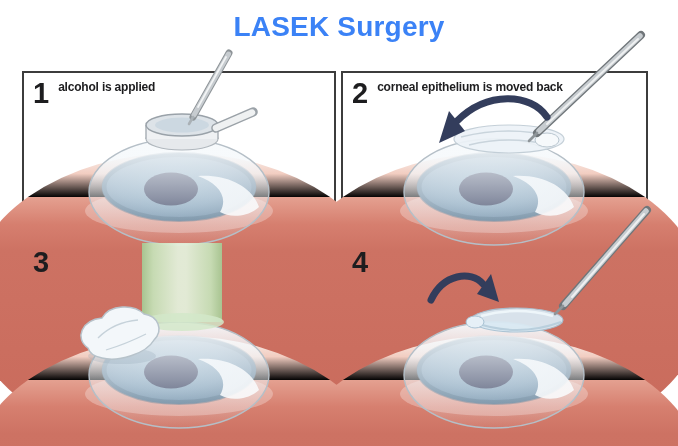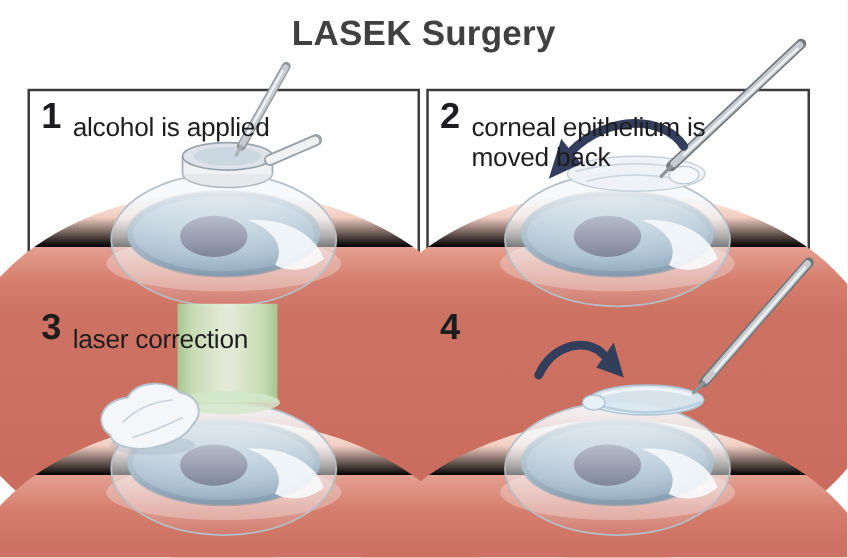--- a/index.html
+++ b/index.html
@@ -13,21 +13,21 @@
   .stage{
     position:relative;
     width:678px;height:446px;
     background:var(--background,#fff);
     overflow:hidden;
   }
   .title{
     position:absolute;top:11px;left:0;width:678px;
     text-align:center;
     font-size:28px;font-weight:700;letter-spacing:.2px;
-    color:#404040;
+    color:#3b82f6;
   }
   .panel{
     position:absolute;
     border:2px solid var(--border,#3c3c3c);
     background:transparent;
   }
   .panel-1{left:22px;top:71px;width:314px;height:162px;}
   .panel-2{left:341px;top:71px;width:307px;height:162px;}
   .panel-3{left:22px;top:240px;width:314px;height:190px;}
   .panel-4{left:341px;top:240px;width:307px;height:190px;}
@@ -38,23 +38,23 @@
   .caption{
     position:absolute;top:3px;left:9px;
     display:flex;align-items:flex-start;gap:9px;
     z-index:5;
   }
   .num{
     font-size:29px;font-weight:700;line-height:1;
     color:var(--ink,#1d1d1f);margin-top:3px;
   }
   .label{
-    font-size:21px;font-weight:400;line-height:1.13;
+    font-size:12px;font-weight:700;line-height:1.13;
     letter-spacing:-0.2px;color:var(--ink,#1d1d1f);
-    margin-top:15px;
+    margin-top:5px;
   }
   .panel-2 .label{max-width:240px;}
   .panel-4 .label{max-width:278px;}
   .defs{position:absolute;width:0;height:0;overflow:hidden;}
 </style>
 </head>
 <body>
 
 <div class="stage">
 
@@ -166,21 +166,20 @@
       </g>
       <g>
         <ellipse cx="100" cy="114" rx="34" ry="8" fill="#8fa5b5" opacity="0.25"></ellipse>
         <path d="M66,106 C52,96 60,78 80,76 C88,62 112,62 122,72 C136,74 142,88 132,98 C124,112 96,120 80,116 C72,114 68,112 66,106 Z" fill="#f3f7fa" stroke="#b7c3cb" stroke-width="1.5"></path>
         <path d="M76,96 Q92,80 116,78" fill="none" stroke="#c6d2da" stroke-width="1.3"></path>
         <path d="M84,108 Q104,102 124,92" fill="none" stroke="#c6d2da" stroke-width="1.3"></path>
       </g>
     </svg>
     <div class="caption">
       <span class="num">3</span>
-      <span class="label">laser correction</span>
     </div>
   </div>
 
   <div class="panel panel-4">
     <svg class="art" width="307" height="236" viewBox="0 -46 307 236">
       <use href="#eye-shape" x="-4" y="-20"></use>
       <g>
         <ellipse cx="176" cy="78" rx="46" ry="12" fill="#d9e9f3" opacity="0.95" stroke="#a8c2d3" stroke-width="1.2"></ellipse>
         <path d="M132,80 Q176,96 220,80" fill="none" stroke="#b9cfdd" stroke-width="2"></path>
         <path d="M140,74 Q176,64 212,74" fill="none" stroke="#eef6fa" stroke-width="2.5"></path>

